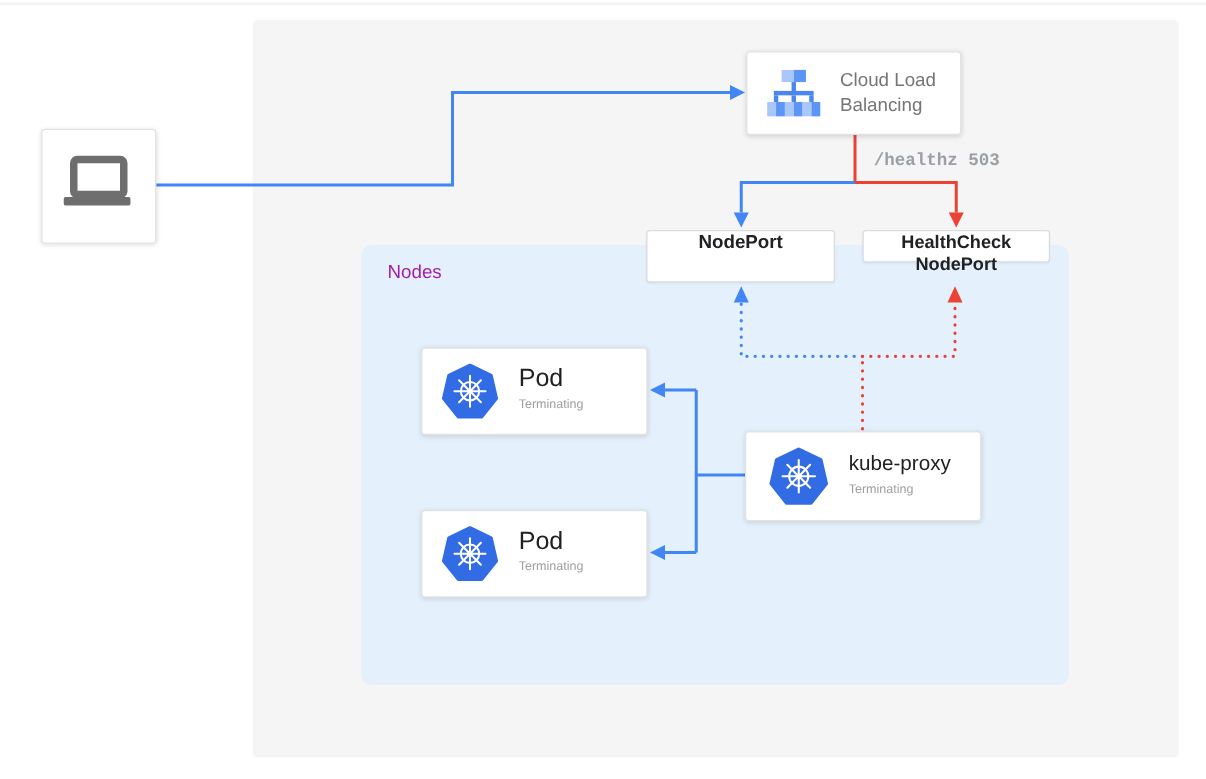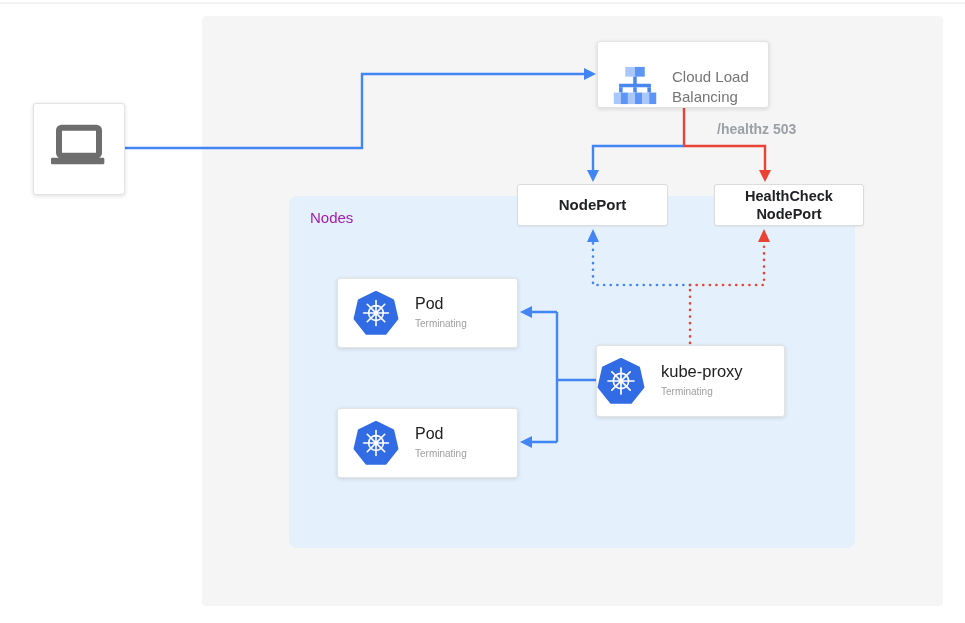--- a/index.html
+++ b/index.html
@@ -20,38 +20,38 @@
   .nodes-label{position:absolute;left:310px;top:209px;font-size:15px;color:#a21caf;}
   svg.wires{position:absolute;left:0;top:0;width:965px;height:623px;pointer-events:none;}
   .wire-blue{stroke:var(--c-blue);fill:none;stroke-width:2.4;}
   .wire-red{stroke:var(--c-red);fill:none;stroke-width:2.4;}
   .dotted{stroke-dasharray:0.1 6.5;stroke-linecap:round;stroke-width:2.6;}
   .head-blue{fill:var(--c-blue);stroke:none;}
   .head-red{fill:var(--c-red);stroke:none;}
   .card{position:absolute;background:#fff;border:1px solid #e3e3e3;border-radius:3px;
     box-shadow:0 1px 4px rgba(0,0,0,0.13);display:flex;align-items:center;}
   .card.flat{border:1px solid var(--c-card-border);box-shadow:0 1px 2px rgba(0,0,0,0.06);
-    justify-content:center;flex-direction:column;}
+    justify-content:flex-start;flex-direction:column;}
   .laptop-card{left:33px;top:103px;width:92px;height:92px;justify-content:center;}
-  .lb-card{left:597px;top:41px;width:172px;height:67px;padding-left:14px;align-items:flex-end;}
+  .lb-card{left:597px;top:41px;width:172px;height:67px;padding-left:14px;}
   .lb-text{margin-left:14px;font-size:15px;line-height:20px;color:var(--c-text-gray);width:92px;}
   .nodeport-card{left:517px;top:184px;width:151px;height:42px;}
-  .healthcheck-card{left:714px;top:184px;width:150px;height:42px;}
+  .healthcheck-card{left:690px;top:184px;width:150px;height:26px;}
   .port-label{font-weight:bold;color:#202124;font-size:15px;text-align:center;line-height:18px;}
   .healthcheck-card .port-label{font-size:14.5px;}
   .pod-card{left:337px;width:181px;height:70px;padding-left:15px;}
   .pod-card.first{top:278px;}
   .pod-card.second{top:408px;}
-  .kproxy-card{left:596px;top:345px;width:189px;height:72px;}
+  .kproxy-card{left:596px;top:345px;width:189px;height:72px;padding-left:18px;}
   .entity-text{margin-left:16px;}
-  .entity-title{font-size:16px;color:var(--c-text-dark);line-height:21px;}
+  .entity-title{font-size:20px;color:var(--c-text-dark);line-height:21px;}
   .entity-sub{font-size:10px;color:var(--c-text-light-gray);line-height:20px;}
   .kproxy-card .entity-title{font-size:16.5px;}
-  .healthz-label{position:absolute;left:717px;top:121px;font-size:14px;font-weight:bold;
-    color:var(--c-label-gray);white-space:nowrap;}
+  .healthz-label{position:absolute;left:699px;top:121px;font-size:14px;font-weight:bold;
+    color:var(--c-label-gray);white-space:nowrap;font-family:Liberation Mono, monospace;}
   .icon-wrap{display:flex;align-items:center;justify-content:center;flex:none;}
 </style>
 </head>
 <body>
 
 <div class="stage">
 
   <div class="top-hairline"></div>
   <div class="gray-panel"></div>
   <div class="nodes-panel"></div>

